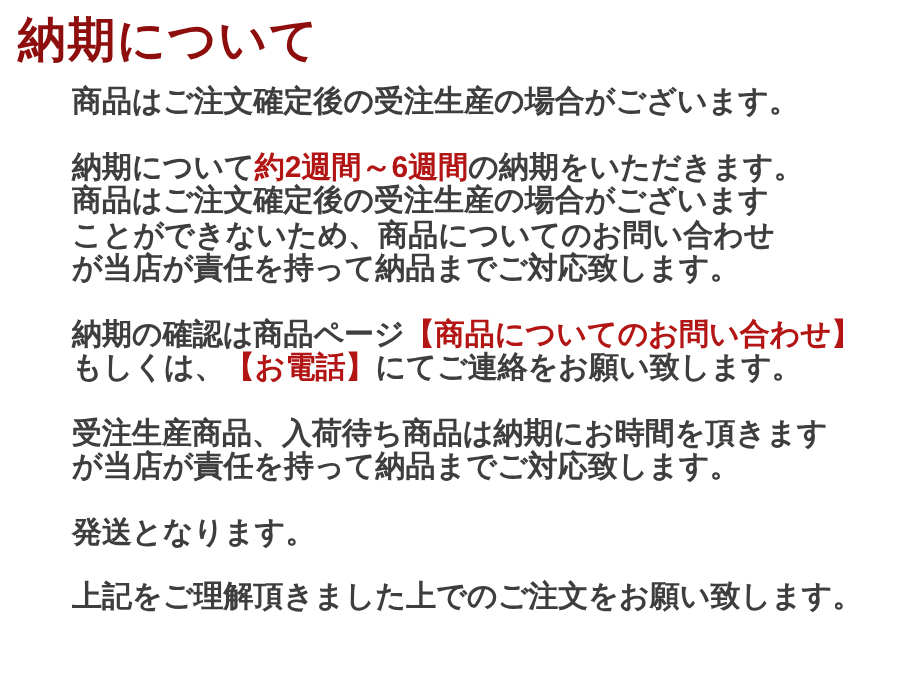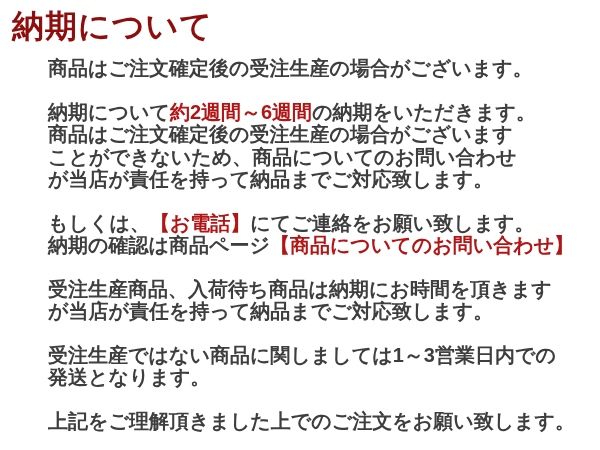--- a/index.html
+++ b/index.html
@@ -55,27 +55,26 @@
     <div class="para">
       <div class="text-line"><span class="">商品はご注文確定後の受注生産の場合がございます。</span></div>
     </div>
     <div class="para">
       <div class="text-line"><span class="">納期について</span><span class="hl">約2週間～6週間</span><span class="">の納期をいただきます。</span></div>
       <div class="text-line"><span class="">商品はご注文確定後の受注生産の場合がございます</span></div>
       <div class="text-line"><span class="">ことができないため、商品についてのお問い合わせ</span></div>
       <div class="text-line"><span class="">が当店が責任を持って納品までご対応致します。</span></div>
     </div>
     <div class="para">
+      <div class="text-line"><span class="">納期の確認は商品ページ</span><span class="hl">【商品についてのお問い合わせ】</span></div>
       <div class="text-line"><span class="">もしくは、</span><span class="hl">【お電話】</span><span class="">にてご連絡をお願い致します。</span></div>
-      <div class="text-line"><span class="">納期の確認は商品ページ</span><span class="hl">【商品についてのお問い合わせ】</span></div>
     </div>
     <div class="para">
       <div class="text-line"><span class="">受注生産商品、入荷待ち商品は納期にお時間を頂きます</span></div>
       <div class="text-line"><span class="">が当店が責任を持って納品までご対応致します。</span></div>
     </div>
     <div class="para">
-      <div class="text-line"><span class="">受注生産ではない商品に関しましては1～3営業日内での</span></div>
       <div class="text-line"><span class="">発送となります。</span></div>
     </div>
     <div class="para">
       <div class="text-line"><span class="">上記をご理解頂きました上でのご注文をお願い致します。</span></div>
     </div>
   </div>
 
 </body></html>

